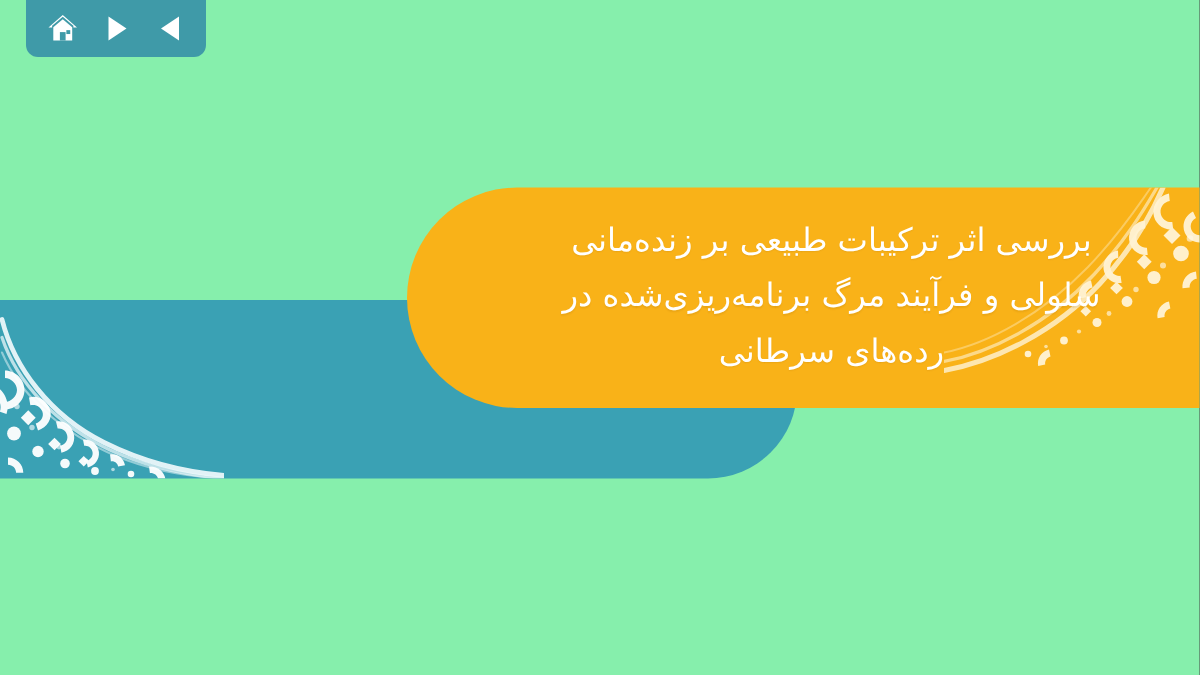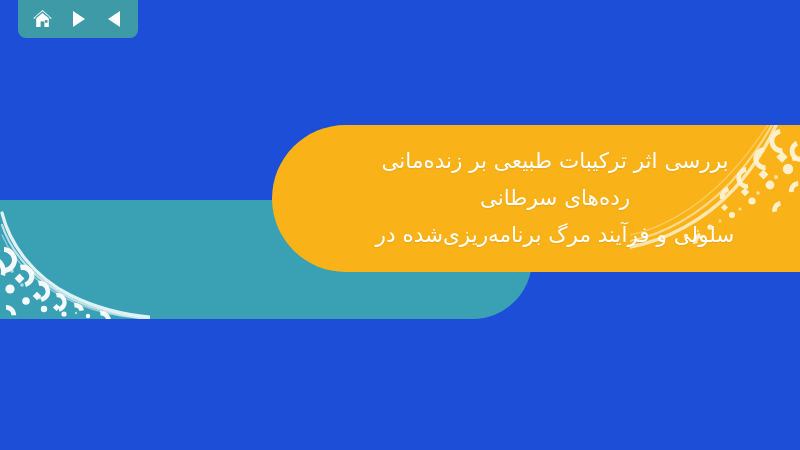--- a/index.html
+++ b/index.html
@@ -10,21 +10,21 @@
     height: 450px;
     overflow: hidden;
     background: #464646;
     font-family: "DejaVu Sans", "Liberation Sans", sans-serif;
   }
 
   #slide-root {
     position: relative;
     width: 800px;
     height: 450px;
-    background: #1d4ed8;
+    background: #86efac;
     overflow: hidden;
     margin-left: 39px;
   }
 
   
   .nav-bar {
     position: absolute;
     left: 18px;
     top: -10px;
     width: 120px;
@@ -221,19 +221,19 @@
         <circle cx="128" cy="68" r="1.8"></circle>
         <circle cx="110" cy="84" r="1.6"></circle>
         <circle cx="90" cy="96" r="1.4"></circle>
         <circle cx="68" cy="106" r="1.2"></circle>
         <circle cx="164" cy="34" r="2.2"></circle>
       </g>
     </svg>
 
     <div class="title-text">
       <span class="title-line">بررسی اثر ترکیبات طبیعی بر زنده‌مانی</span>
+      <span class="title-line">سلولی و فرآیند مرگ برنامه‌ریزی‌شده در</span>
       <span class="title-line">رده‌های سرطانی</span>
-      <span class="title-line">سلولی و فرآیند مرگ برنامه‌ریزی‌شده در</span>
     </div>
 
   </div>
 
 </div>
 
 </body></html>

